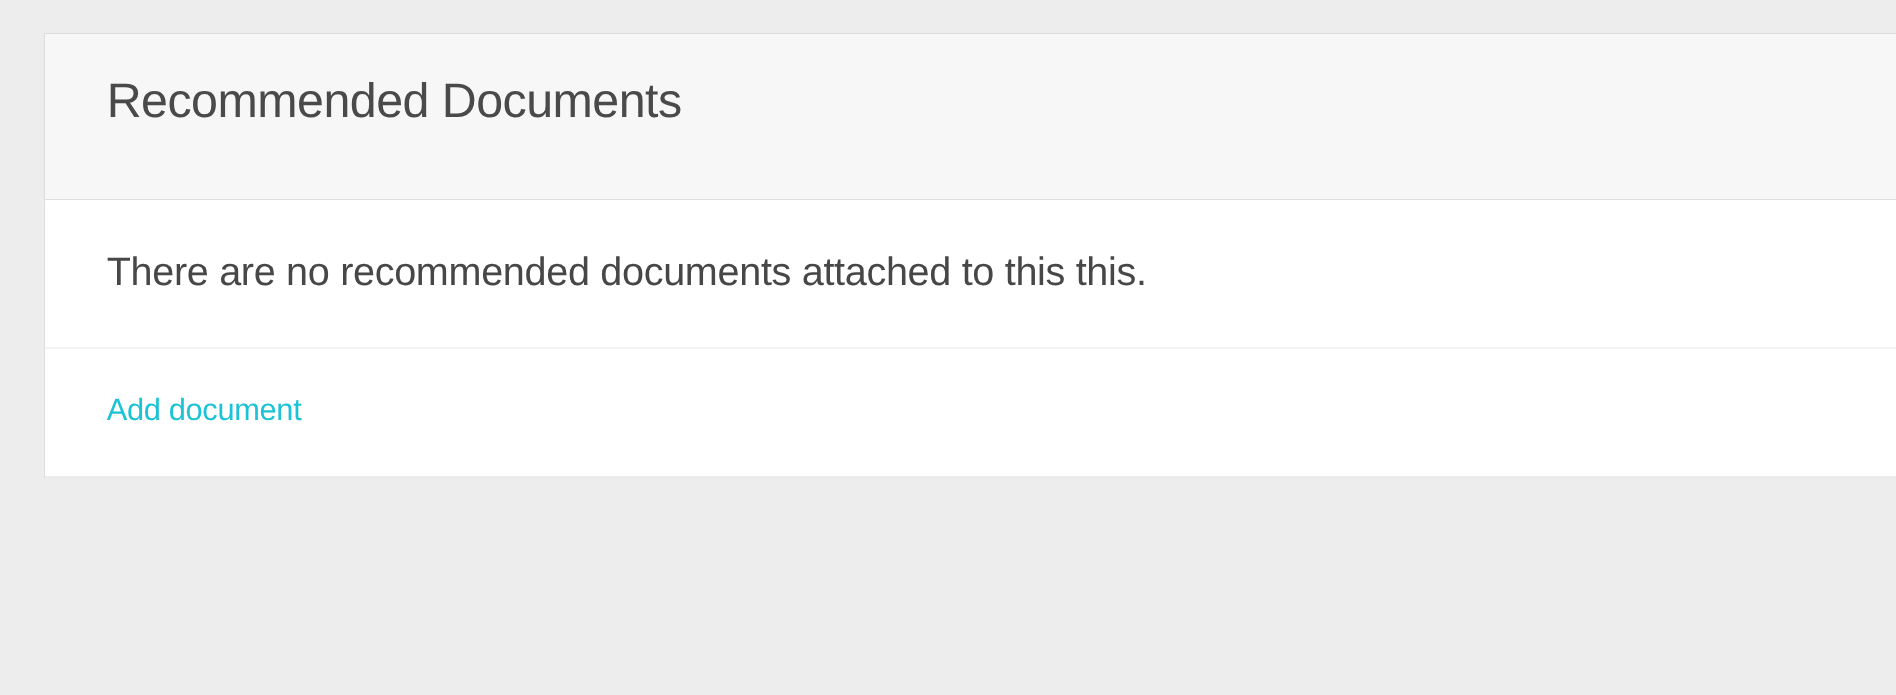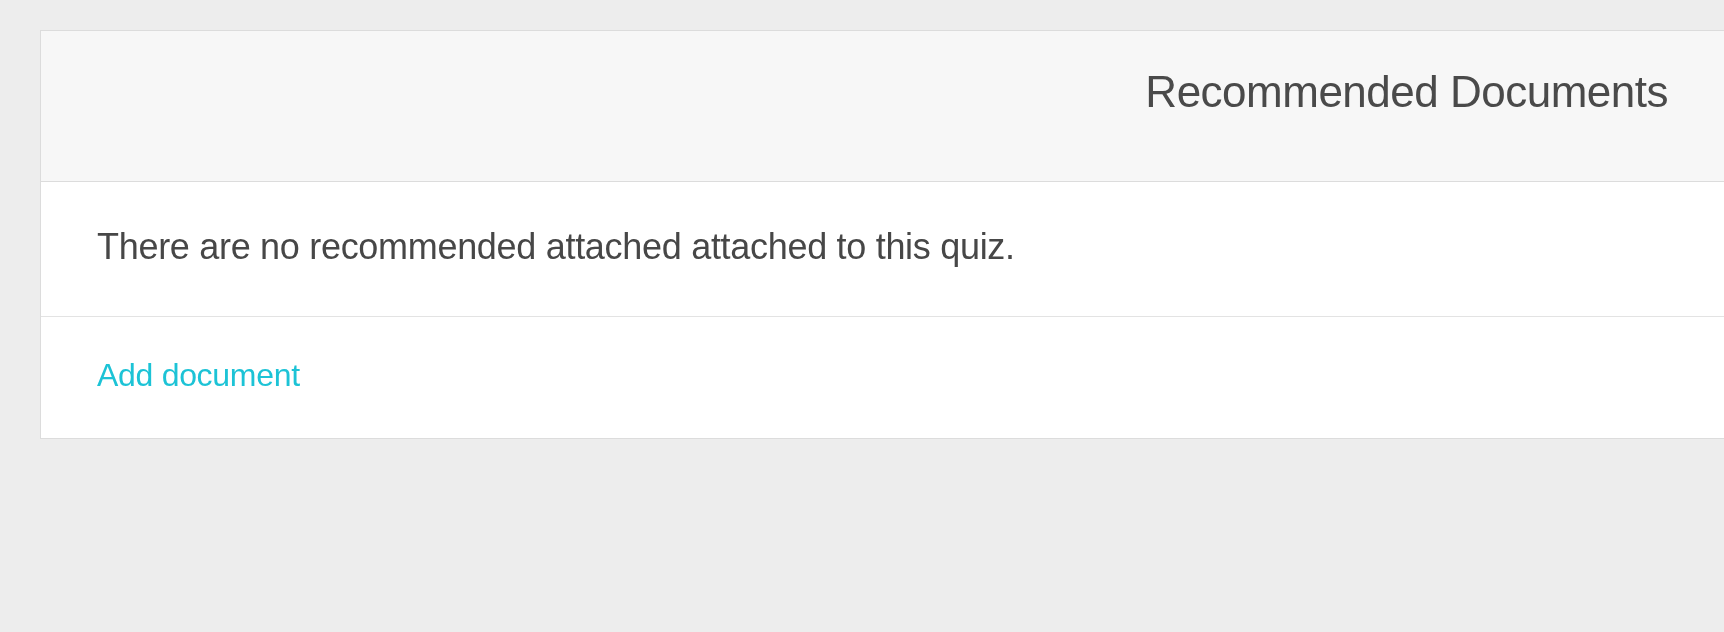--- a/index.html
+++ b/index.html
@@ -25,21 +25,20 @@
       background-color: #f7f7f7;
       padding: 36px 56px 40px 56px;
       border-bottom: 1px solid #dcdcdc;
     }
     .panel-title {
       font-size: 44px;
       font-weight: 400;
       color: #4a4a4a;
       letter-spacing: -0.5px;
       margin-bottom: 24px;
-      text-align: right;
     }
     .panel-subtitle {
       font-size: 36px;
       font-weight: 400;
       color: #646464;
       letter-spacing: -0.3px;
     }
     .panel-body {
       background-color: #ffffff;
       padding: 44px 56px 48px 56px;
@@ -49,36 +48,36 @@
       font-size: 36px;
       font-weight: 400;
       color: #474747;
       letter-spacing: -0.3px;
     }
     .panel-footer {
       background-color: #ffffff;
       padding: 40px 56px 44px 56px;
     }
     .link-button {
-      font-size: 32px;
+      font-size: 28px;
       font-weight: 400;
       color: #1cc3d6;
       background: none;
       border: none;
       cursor: pointer;
       font-family: inherit;
       letter-spacing: -0.3px;
     }
   </style>
 </head>
 <body>
 
 <div class="panel">
   <div class="panel-header">
     <h2 class="panel-title">Recommended Documents</h2>
   </div>
   <div class="panel-body">
-    <p class="empty-message">There are no recommended attached attached to this quiz.</p>
+    <p class="empty-message">There are no recommended documents attached to this this.</p>
   </div>
   <div class="panel-footer">
     <button class="link-button">Add document</button>
   </div>
 </div>
 
 </body></html>

